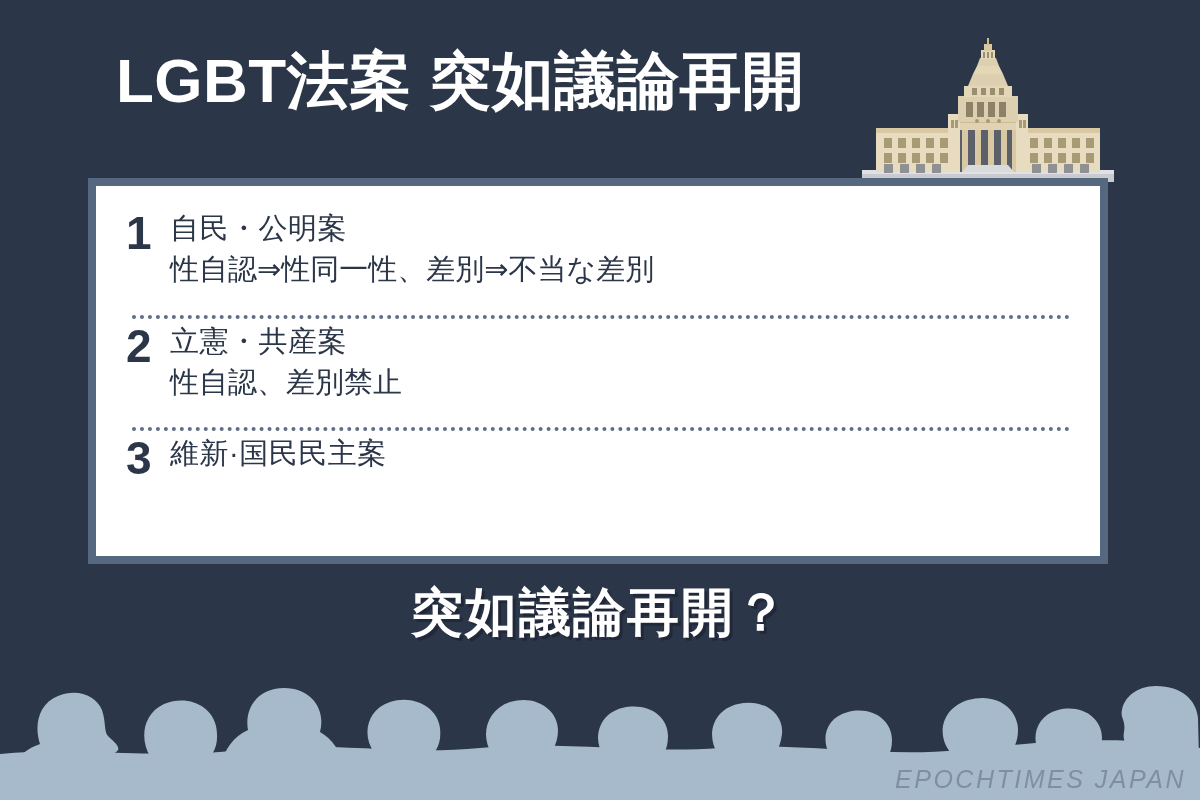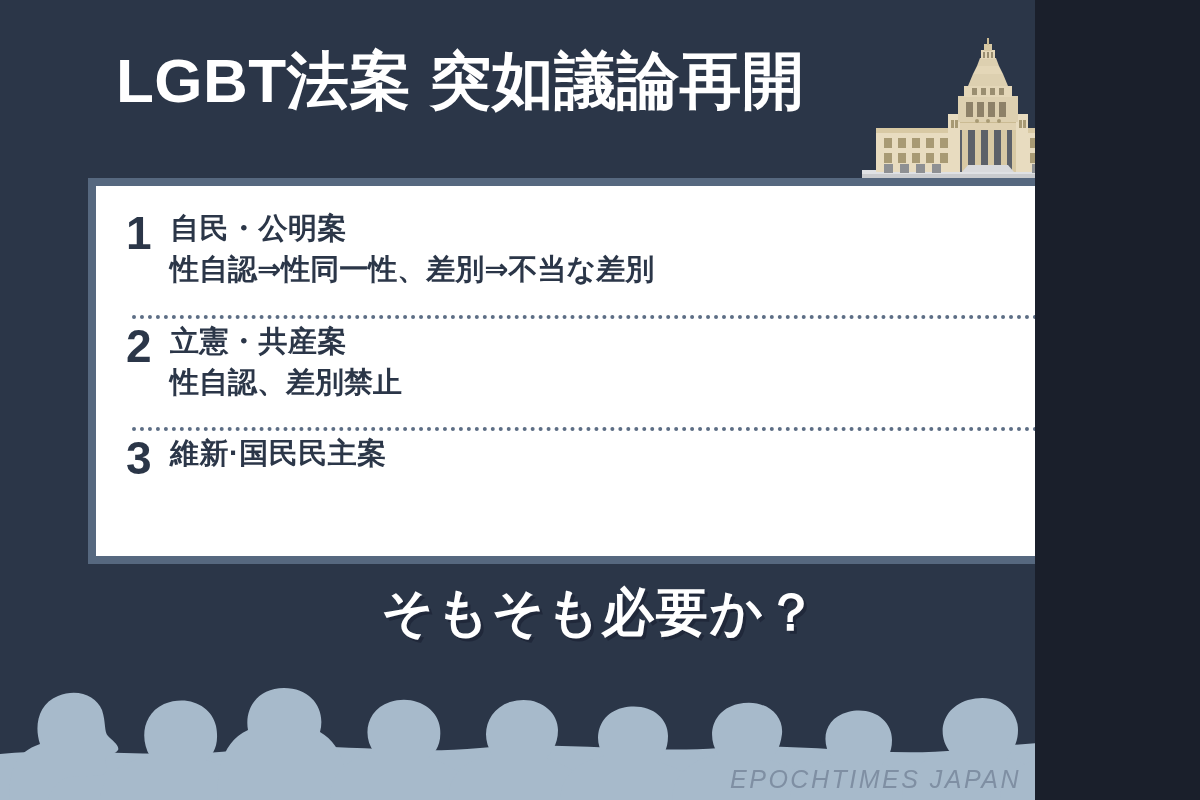--- a/index.html
+++ b/index.html
@@ -2,21 +2,21 @@
 <html><head>
 <meta charset="utf-8">
 <style>
   html, body {
     margin: 0;
     padding: 0;
     background: #1a1f2b;
   }
   #infographic {
     position: relative;
-    width: 1035px;
+    width: 1200px;
     height: 800px;
     background: #2b3648;
     overflow: hidden;
     font-family: "Liberation Sans", "DejaVu Sans", sans-serif;
     -webkit-font-smoothing: antialiased;
   }
 
   
   .header-title {
     position: absolute;
@@ -74,21 +74,21 @@
     line-height: 46px;
     text-align: left;
     padding-top: 2px;
   }
   .item-text {
     flex: 1 1 auto;
     color: #2b3648;
   }
   .item-line {
     font-size: 29px;
-    font-weight: 700;
+    font-weight: 400;
     line-height: 41px;
     white-space: nowrap;
     letter-spacing: 0.5px;
   }
   .item-line.line2 {
     letter-spacing: 0px;
   }
 
   .divider {
     height: 0;
@@ -266,21 +266,21 @@
       <div class="item-row">
         <div class="item-num">3</div>
         <div class="item-text">
           <div class="item-line">維新·国民民主案</div>
         </div>
       </div>
 
     </div>
   </div>
 
-  <div class="caption">そもそも必要か？</div>
+  <div class="caption">突如議論再開？</div>
 
   <div class="crowd">
     <svg viewBox="0 0 1200 170" width="1200" height="170" preserveAspectRatio="none" xmlns="http://www.w3.org/2000/svg">
       <g fill="#a7bacb">
 
         <path d="M0,170 L1200,170 L1200,118 C1120,104 1040,112 960,120 C880,128 800,112 720,118 C640,124 560,110 480,118 C400,126 320,110 240,120 C160,130 80,116 0,124 Z"></path>
 
         <path d="M10,170 C8,140 16,122 40,114 C34,96 38,74 58,66 C78,58 96,66 102,80 C106,92 104,102 108,106 C112,110 120,116 118,120 C116,124 108,124 106,128 C104,134 110,140 104,144 C96,148 70,144 62,150 C54,156 50,162 48,170 Z"></path>
 
         <path d="M100,170 C102,146 120,132 150,126 C140,110 142,84 164,74 C188,64 212,76 216,96 C220,116 212,126 206,130 C232,138 250,150 254,170 Z"></path>

